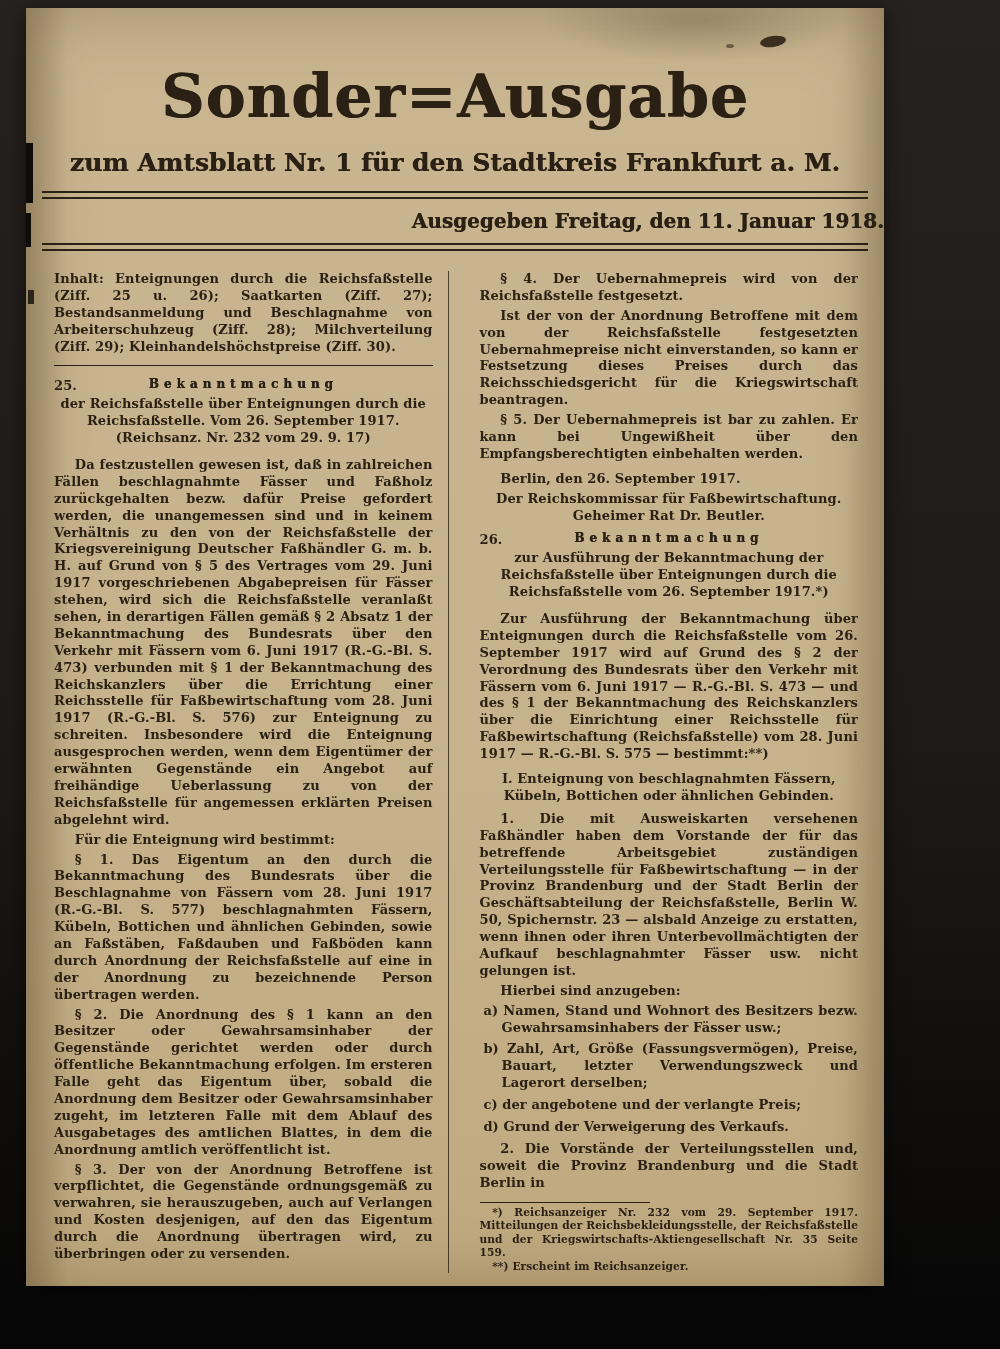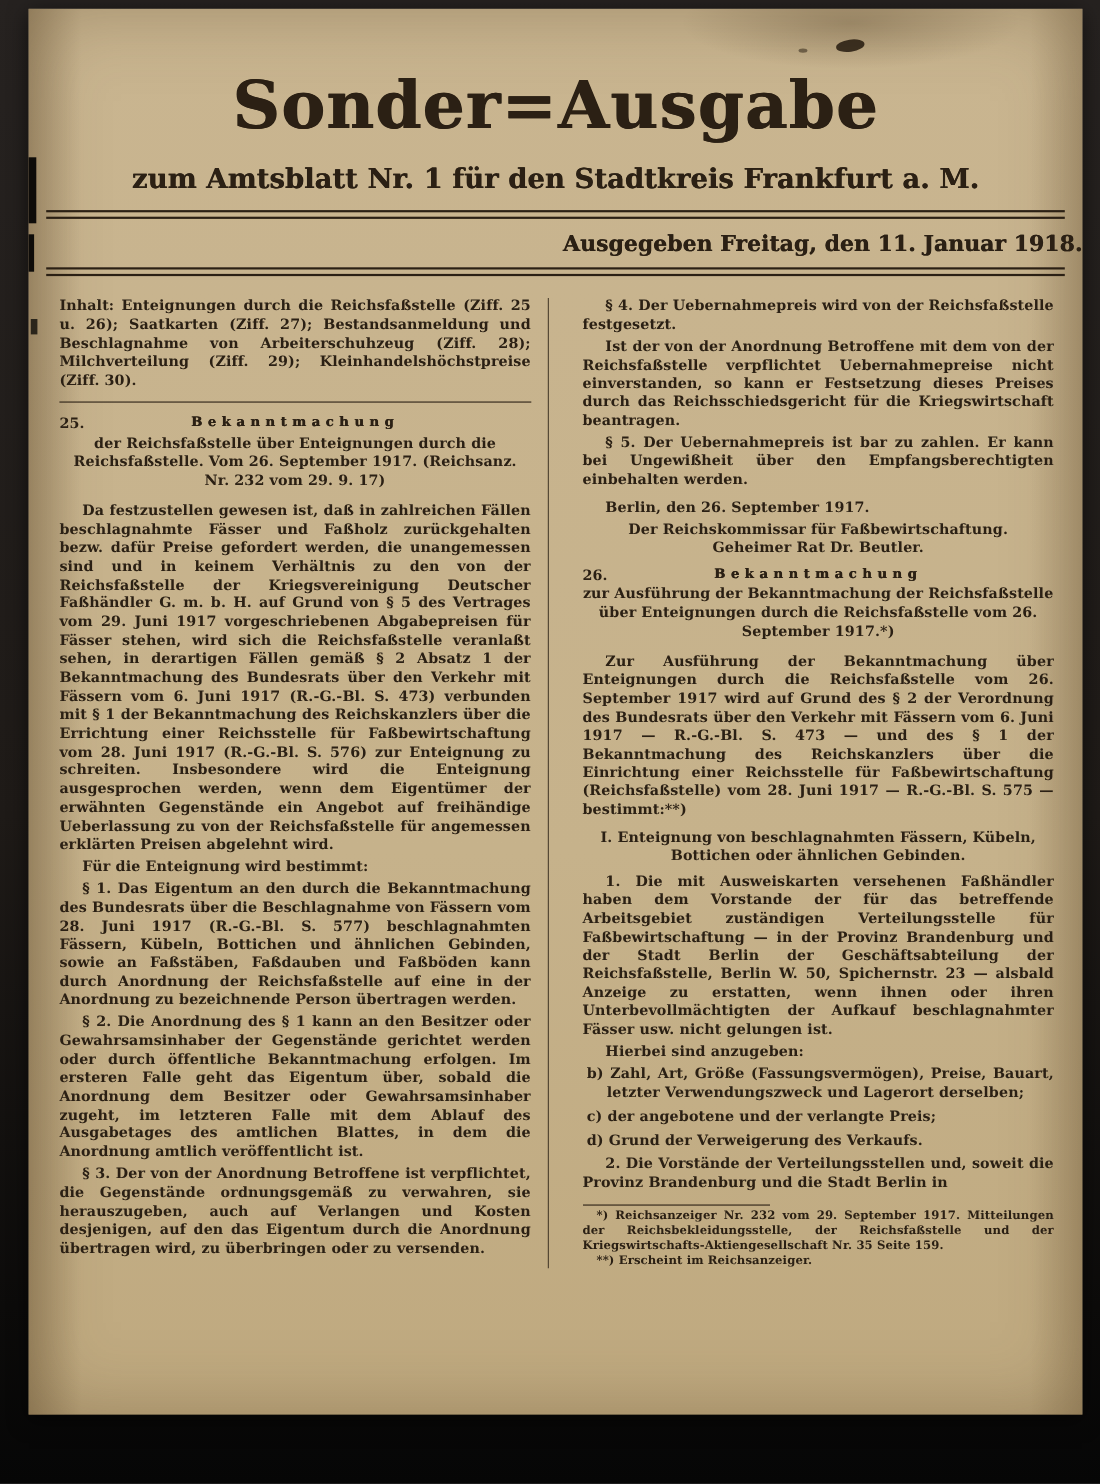--- a/index.html
+++ b/index.html
@@ -2,21 +2,21 @@
 <html><head>
 <meta charset="utf-8">
 <style>
   html,body{margin:0;padding:0;}
   body{
     width:1000px;height:1349px;position:relative;overflow:hidden;
     background:linear-gradient(180deg,#262220 0%,#1e1a17 55%,#0c0b0a 88%,#060606 100%);
     font-family:"DejaVu Serif", serif;
   }
   .paper{
-    position:absolute;left:26px;top:8px;width:958px;height:1278px;
+    position:absolute;left:26px;top:8px;width:858px;height:1278px;
     color:#2b2014;
     background:
       radial-gradient(ellipse 220px 60px at 78% 1%, rgba(70,52,28,.28), transparent 70%),
       linear-gradient(90deg, rgba(92,70,40,.30) 0%, rgba(92,70,40,0) 5%, rgba(92,70,40,0) 95%, rgba(92,70,40,.22) 100%),
       linear-gradient(180deg,#c9b590 0%,#c6b28b 60%,#bfa97f 100%);
     box-shadow: inset 0 0 70px rgba(80,60,32,.35), 0 4px 18px rgba(0,0,0,.6);
   }
   .smudge{position:absolute;background:#241a0e;border-radius:50%;}
   .smudge.s1{left:734px;top:28px;width:26px;height:11px;transform:rotate(-8deg);opacity:.85;}
   .smudge.s2{left:700px;top:36px;width:8px;height:4px;opacity:.5;}
@@ -93,37 +93,38 @@
 
       <p class="para">Da festzustellen gewesen ist, daß in zahlreichen Fällen beschlagnahmte Fässer und Faßholz zurückgehalten bezw. dafür Preise gefordert werden, die unangemessen sind und in keinem Verhältnis zu den von der Reichsfaßstelle der Kriegsvereinigung Deutscher Faßhändler G. m. b. H. auf Grund von § 5 des Vertrages vom 29. Juni 1917 vorgeschriebenen Abgabepreisen für Fässer stehen, wird sich die Reichsfaßstelle veranlaßt sehen, in derartigen Fällen gemäß § 2 Absatz 1 der Bekanntmachung des Bundesrats über den Verkehr mit Fässern vom 6. Juni 1917 (R.-G.-Bl. S. 473) verbunden mit § 1 der Bekanntmachung des Reichskanzlers über die Errichtung einer Reichsstelle für Faßbewirtschaftung vom 28. Juni 1917 (R.-G.-Bl. S. 576) zur Enteignung zu schreiten. Insbesondere wird die Enteignung ausgesprochen werden, wenn dem Eigentümer der erwähnten Gegenstände ein Angebot auf freihändige Ueberlassung zu von der Reichsfaßstelle für angemessen erklärten Preisen abgelehnt wird.</p>
       <p class="para">Für die Enteignung wird bestimmt:</p>
       <p class="para">§ 1. Das Eigentum an den durch die Bekanntmachung des Bundesrats über die Beschlagnahme von Fässern vom 28. Juni 1917 (R.-G.-Bl. S. 577) beschlagnahmten Fässern, Kübeln, Bottichen und ähnlichen Gebinden, sowie an Faßstäben, Faßdauben und Faßböden kann durch Anordnung der Reichsfaßstelle auf eine in der Anordnung zu bezeichnende Person übertragen werden.</p>
       <p class="para">§ 2. Die Anordnung des § 1 kann an den Besitzer oder Gewahrsamsinhaber der Gegenstände gerichtet werden oder durch öffentliche Bekanntmachung erfolgen. Im ersteren Falle geht das Eigentum über, sobald die Anordnung dem Besitzer oder Gewahrsamsinhaber zugeht, im letzteren Falle mit dem Ablauf des Ausgabetages des amtlichen Blattes, in dem die Anordnung amtlich veröffentlicht ist.</p>
       <p class="para">§ 3. Der von der Anordnung Betroffene ist verpflichtet, die Gegenstände ordnungsgemäß zu verwahren, sie herauszugeben, auch auf Verlangen und Kosten desjenigen, auf den das Eigentum durch die Anordnung übertragen wird, zu überbringen oder zu versenden.</p>
     </div>
 
     <div class="col right">
       <p class="para">§ 4. Der Uebernahmepreis wird von der Reichsfaßstelle festgesetzt.</p>
-      <p class="para">Ist der von der Anordnung Betroffene mit dem von der Reichsfaßstelle verpflichtet Uebernahmepreise nicht einverstanden, so kann er Festsetzung dieses Preises durch das Reichsschiedsgericht für die Kriegswirtschaft beantragen.</p>
+      <p class="para">Ist der von der Anordnung Betroffene mit dem von der Reichsfaßstelle festgesetzten Uebernahmepreise nicht einverstanden, so kann er Festsetzung dieses Preises durch das Reichsschiedsgericht für die Kriegswirtschaft beantragen.</p>
       <p class="para">§ 5. Der Uebernahmepreis ist bar zu zahlen. Er kann bei Ungewißheit über den Empfangsberechtigten einbehalten werden.</p>
       <p class="para place-date">Berlin, den 26. September 1917.</p>
       <p class="para sig">Der Reichskommissar für Faßbewirtschaftung.</p>
       <p class="para sig">Geheimer Rat Dr. Beutler.</p>
 
       <div class="art-head">
         <span class="art-number">26.</span>
         <span class="art-heading">Bekanntmachung</span>
       </div>
       <p class="para art-sub">zur Ausführung der Bekanntmachung der Reichsfaßstelle über Enteignungen durch die Reichsfaßstelle vom 26. September 1917.*)</p>
 
       <p class="para">Zur Ausführung der Bekanntmachung über Enteignungen durch die Reichsfaßstelle vom 26. September 1917 wird auf Grund des § 2 der Verordnung des Bundesrats über den Verkehr mit Fässern vom 6. Juni 1917 — R.-G.-Bl. S. 473 — und des § 1 der Bekanntmachung des Reichskanzlers über die Einrichtung einer Reichsstelle für Faßbewirtschaftung (Reichsfaßstelle) vom 28. Juni 1917 — R.-G.-Bl. S. 575 — bestimmt:**)</p>
       <p class="para section-heading">I. Enteignung von beschlagnahmten Fässern, Kübeln, Bottichen oder ähnlichen Gebinden.</p>
       <p class="para">1. Die mit Ausweiskarten versehenen Faßhändler haben dem Vorstande der für das betreffende Arbeitsgebiet zuständigen Verteilungsstelle für Faßbewirtschaftung — in der Provinz Brandenburg und der Stadt Berlin der Geschäftsabteilung der Reichsfaßstelle, Berlin W. 50, Spichernstr. 23 — alsbald Anzeige zu erstatten, wenn ihnen oder ihren Unterbevollmächtigten der Aufkauf beschlagnahmter Fässer usw. nicht gelungen ist.</p>
       <p class="para">Hierbei sind anzugeben:</p>
 
+      <p class="para hang">a) Namen, Stand und Wohnort des Besitzers bezw. Gewahrsamsinhabers der Fässer usw.;</p>
       <p class="para hang">b) Zahl, Art, Größe (Fassungsvermögen), Preise, Bauart, letzter Verwendungszweck und Lagerort derselben;</p>
       <p class="para hang">c) der angebotene und der verlangte Preis;</p>
       <p class="para hang">d) Grund der Verweigerung des Verkaufs.</p>
 
       <p class="para">2. Die Vorstände der Verteilungsstellen und, soweit die Provinz Brandenburg und die Stadt Berlin in</p>
 
       <div class="footnotes">
         <div class="fn-rule"></div>
         <p class="fn">*) Reichsanzeiger Nr. 232 vom 29. September 1917. Mitteilungen der Reichsbekleidungsstelle, der Reichsfaßstelle und der Kriegswirtschafts-Aktiengesellschaft Nr. 35 Seite 159.</p>
         <p class="fn">**) Erscheint im Reichsanzeiger.</p>

